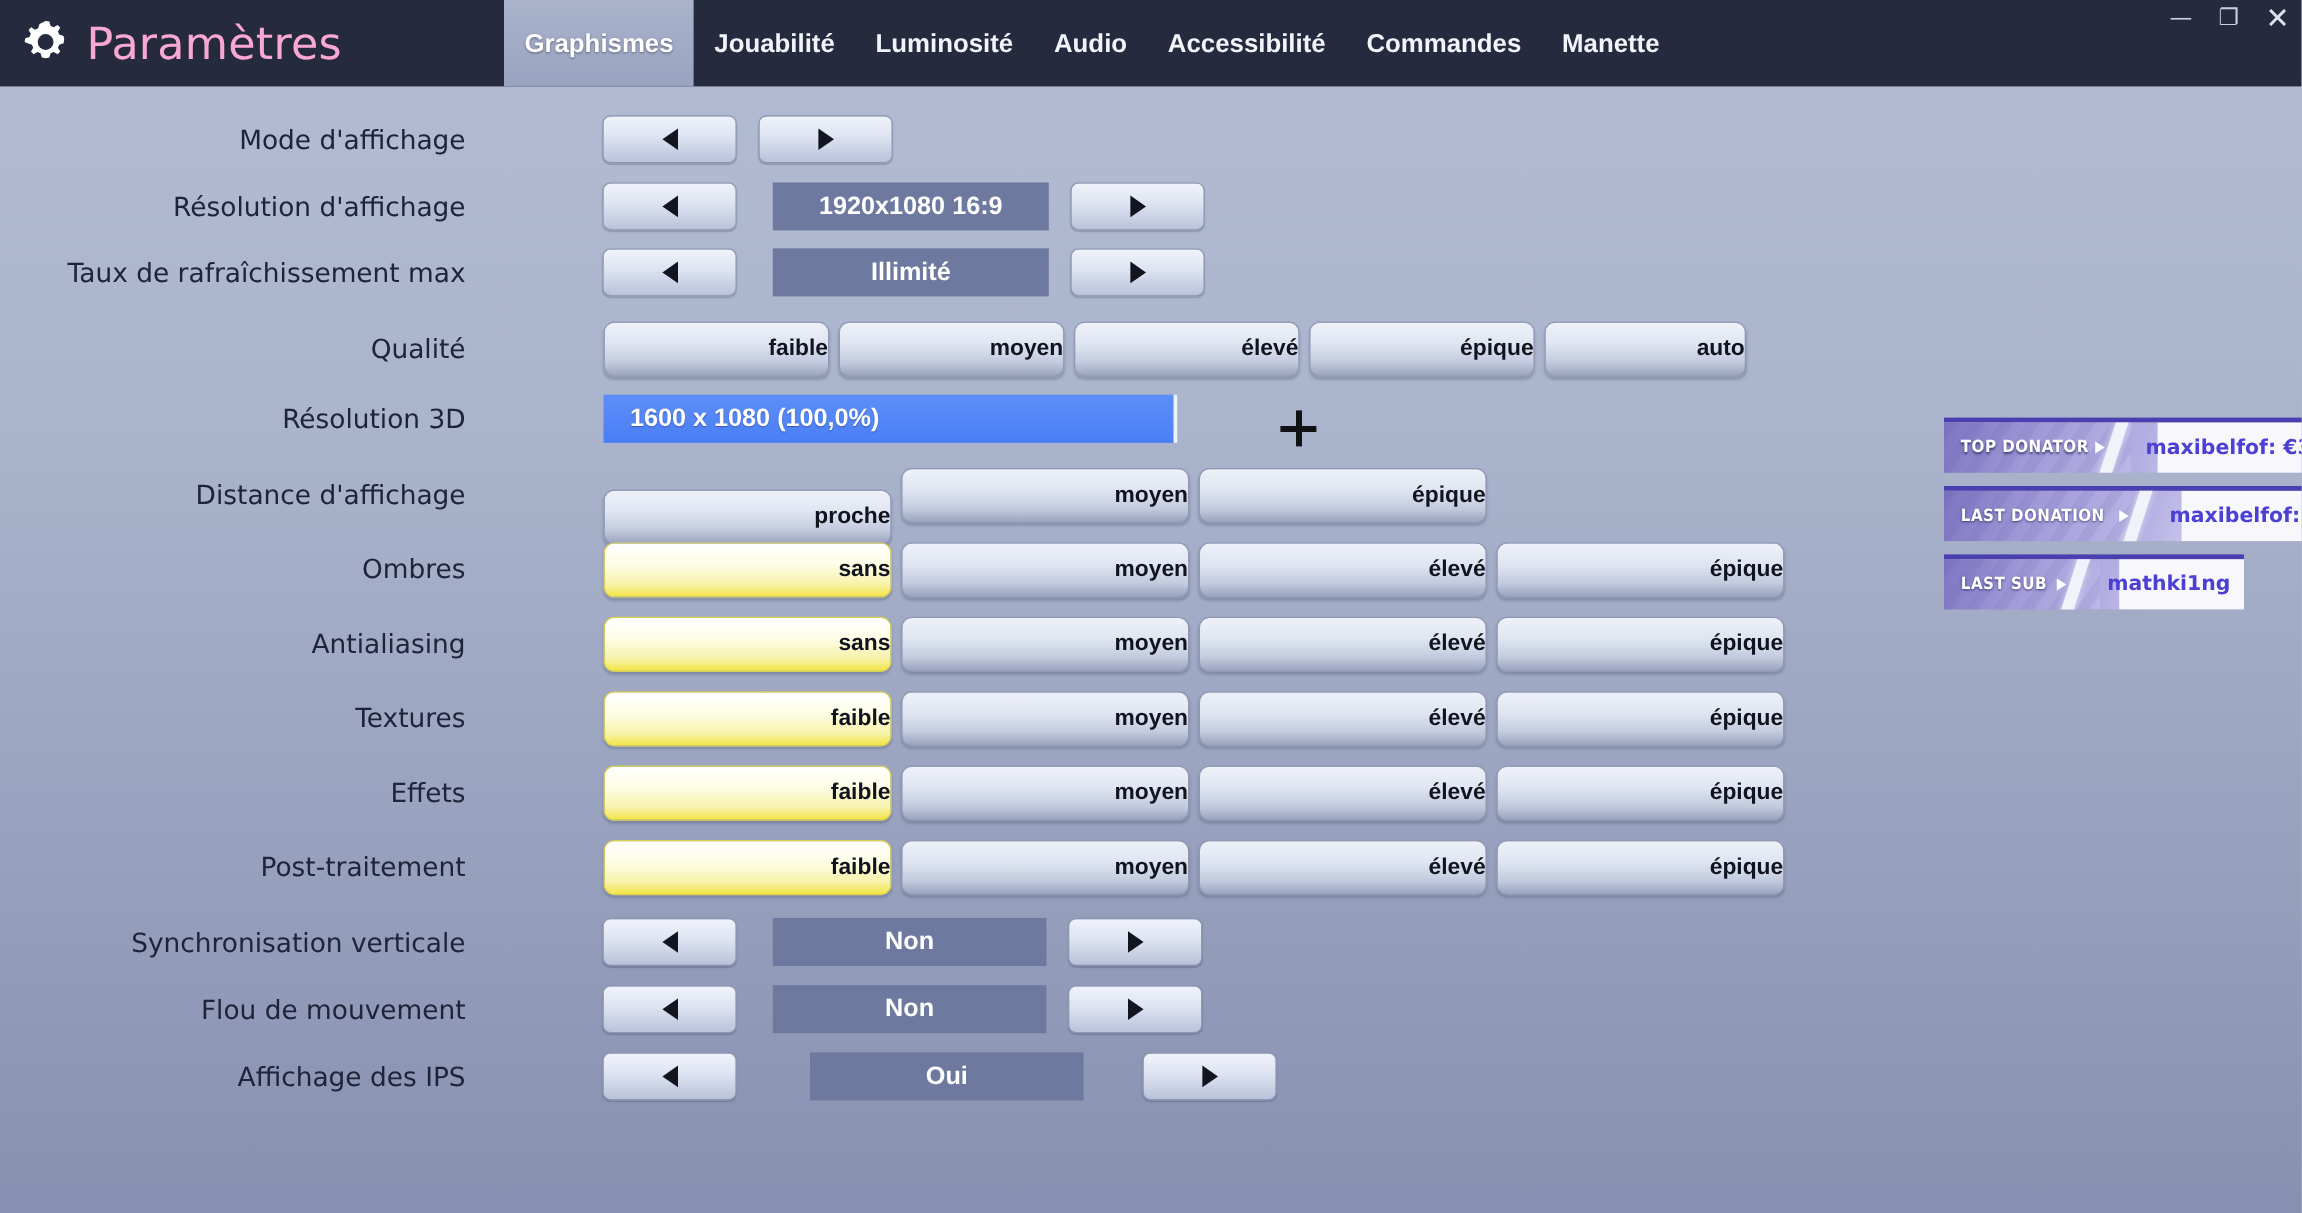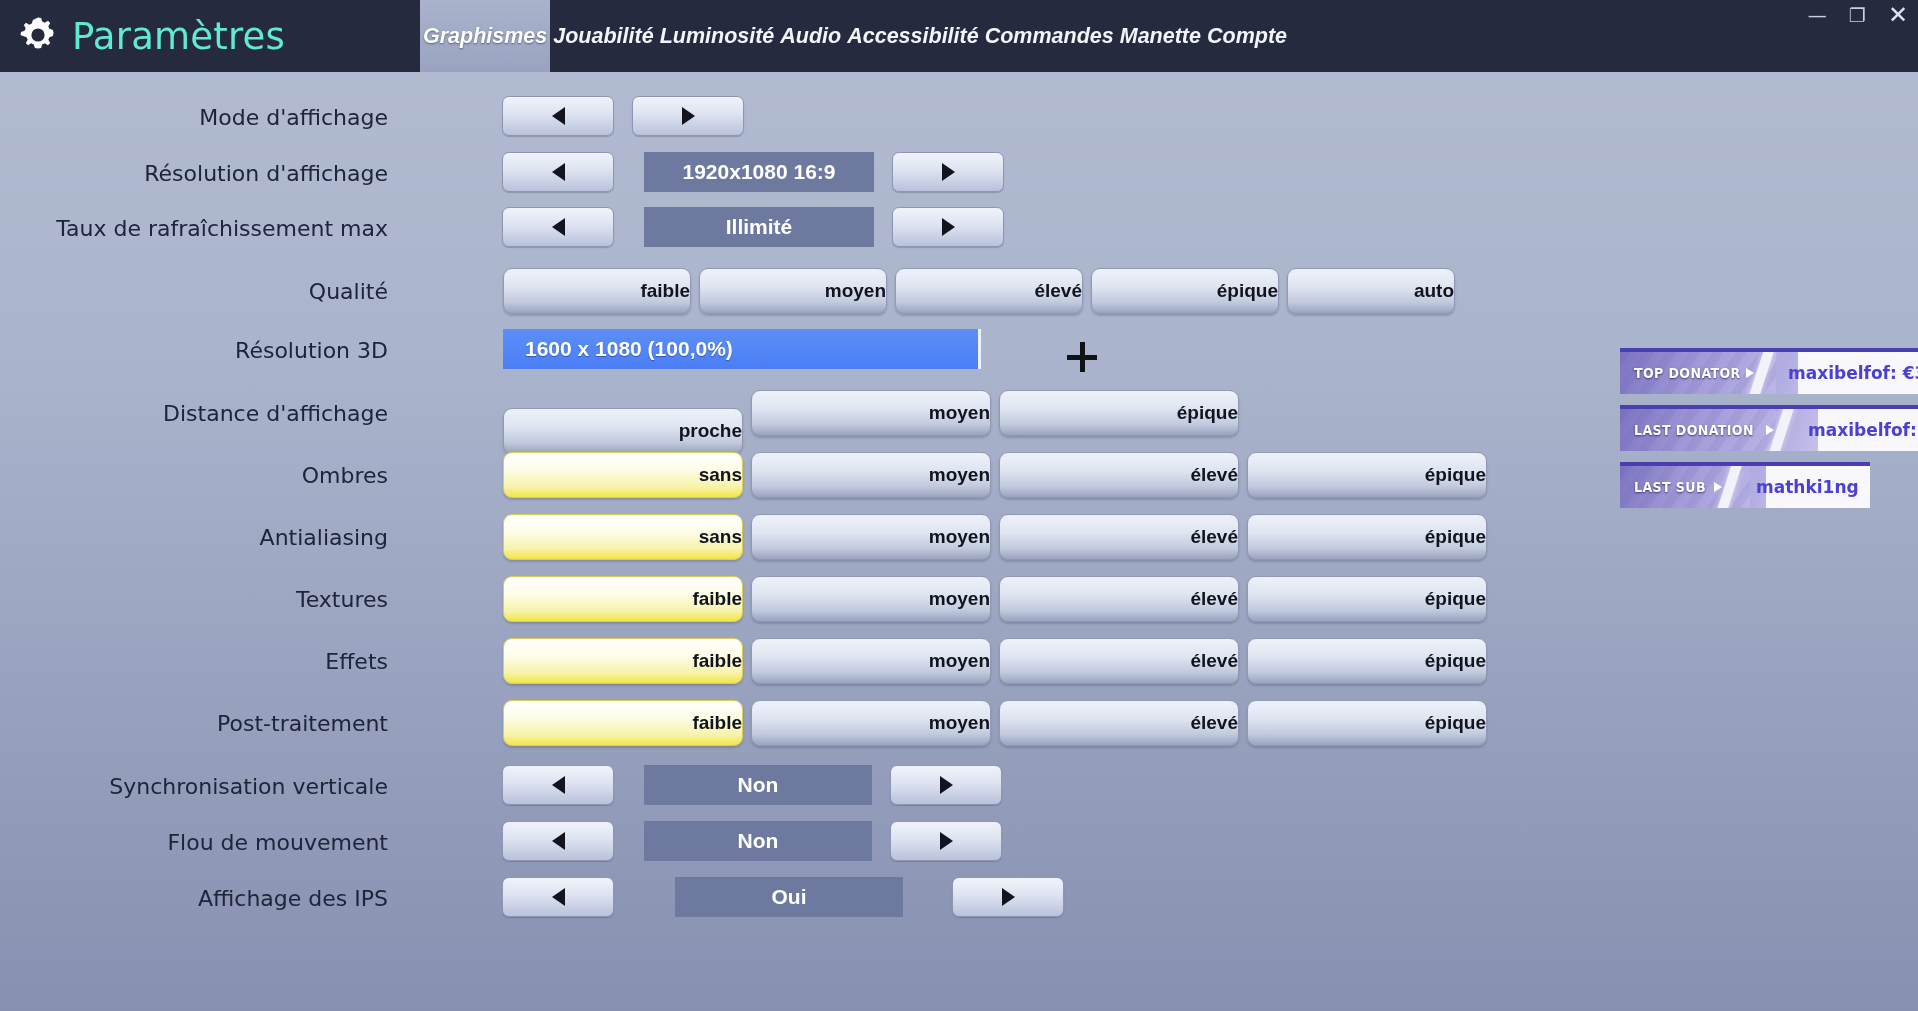--- a/index.html
+++ b/index.html
@@ -10,26 +10,26 @@
     -webkit-font-smoothing:antialiased;
   }
   #app{position:relative;width:1918px;height:1011px;overflow:hidden;
        background:linear-gradient(180deg,#b3bcd2 0%,#aab4cc 35%,#9aa4c0 65%,#8790b0 100%);}
 
   
   .header{position:absolute;left:0;top:0;width:1918px;height:72px;
           background:#262a3e;display:flex;align-items:stretch;}
   .brand{display:flex;align-items:center;padding-left:18px;width:420px;box-sizing:border-box;}
   .gear{width:40px;height:40px;flex:0 0 40px;margin-right:14px;position:relative;top:-1px;}
-  .brand-title{color:#5eead4;font-size:37px;font-weight:400;letter-spacing:0.2px;
+  .brand-title{color:#f9a8d4;font-size:37px;font-weight:400;letter-spacing:0.2px;
                font-family:"DejaVu Sans",sans-serif;}
   .tabs{display:flex;align-items:stretch;height:72px;}
   .tab{display:flex;align-items:center;justify-content:center;
-       color:#f2f4fa;font-size:21.5px;font-weight:bold;padding:0 3px;
-       white-space:nowrap;cursor:pointer;height:72px;box-sizing:border-box;font-style:italic;}
+       color:#f2f4fa;font-size:21.5px;font-weight:bold;padding:0 17px;
+       white-space:nowrap;cursor:pointer;height:72px;box-sizing:border-box;}
   .tab.active{background:linear-gradient(180deg,#aab3cb 0%,#99a3c0 100%);
               color:#ffffff;text-shadow:0 1px 2px rgba(30,34,52,.55);}
   .winbtns{position:absolute;right:10px;top:0;height:30px;display:flex;align-items:center;gap:22px;}
   .winbtn{color:#c9cee0;font-size:19px;line-height:1;cursor:pointer;font-family:"DejaVu Sans",sans-serif;}
   .winbtn.close{font-size:24px;color:#dfe3ef;}
 
   
   .rows{position:absolute;left:0;top:72px;width:1918px;}
   .rlabel{position:absolute;right:0;top:0;color:#20243a;font-size:22px;
           text-align:right;white-space:nowrap;line-height:1;
@@ -129,23 +129,20 @@
         </div>
         <div class="tab">
           <span>Accessibilité</span>
         </div>
         <div class="tab">
           <span>Commandes</span>
         </div>
         <div class="tab">
           <span>Manette</span>
         </div>
-        <div class="tab">
-          <span>Compte</span>
-        </div>
       </div>
     <div class="winbtns">
       <span class="winbtn">—</span>
       <span class="winbtn">❐</span>
       <span class="winbtn close">✕</span>
     </div>
   </div>
 
   <div class="rows" id="rows">
       <div class="rlabel-box" style="top: 35px; left: 0px; width: 388px;">

